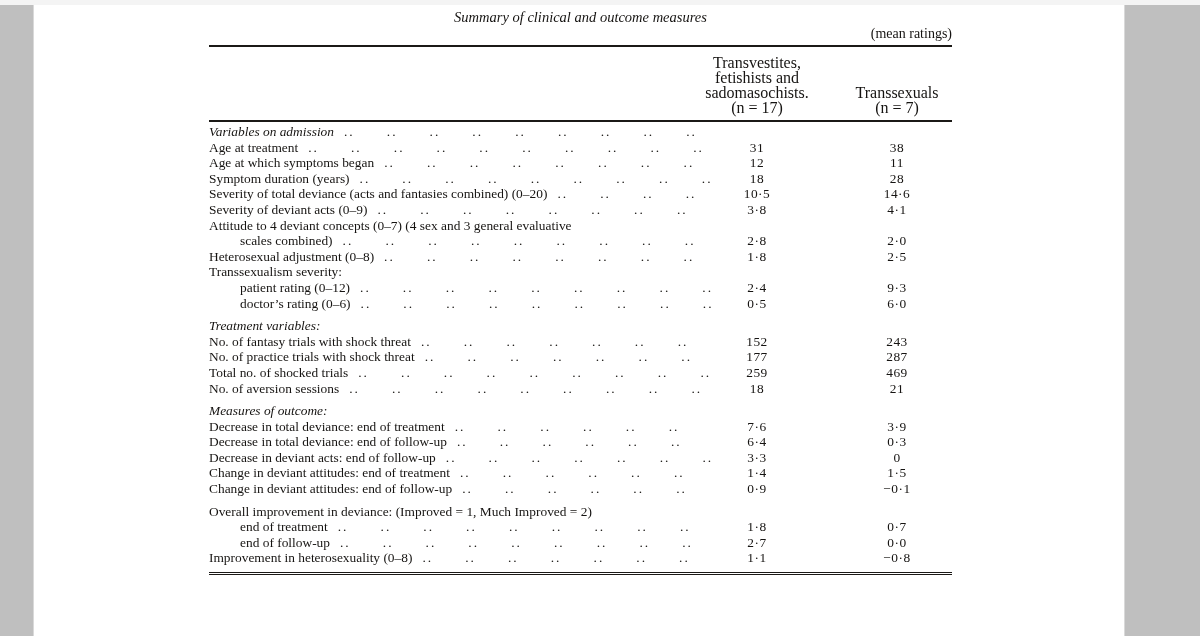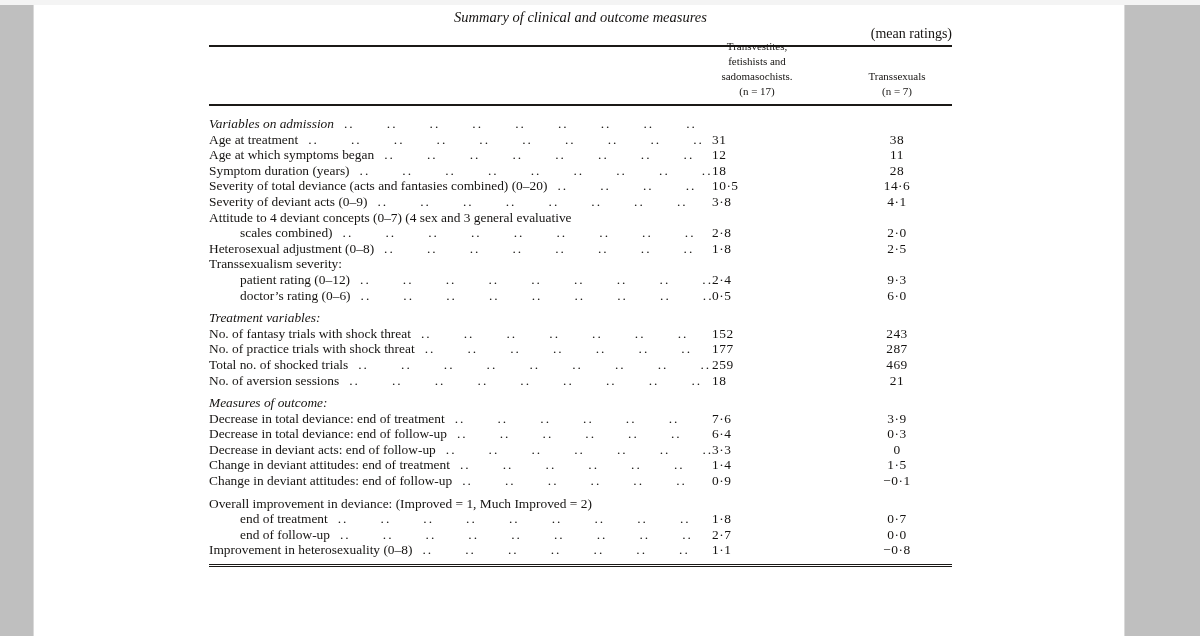--- a/index.html
+++ b/index.html
@@ -22,35 +22,35 @@
   .caption-clip span{
     display:inline-block;margin-top:-10px;font-size:13px;font-weight:bold;
     letter-spacing:3px;font-variant:small-caps;
   }
   .title{margin:10px 0 0 175px;width:743px;text-align:center;font-style:italic;font-size:14.5px;line-height:15.5px;}
   .subtitle{margin:0 0 0 175px;width:743px;text-align:right;font-size:14px;line-height:15.5px;}
   .tbl{position:absolute;left:175px;top:45px;width:743px;}
   .rule{height:0;border-top:2px solid #1b1916;}
   .rule.mid{border-top-width:2px;}
   .rule.bot{border-top:3px double #1b1916;}
-  .thead{position:relative;height:57px;font-size:11px;line-height:15px;}
+  .thead{position:relative;height:73px;font-size:16px;line-height:15px;}
   .hdr{position:absolute;bottom:5px;text-align:center;}
   .hdr1{left:448px;width:200px;}
   .hdr2{left:598px;width:180px;}
-  .tbody{padding:10px 0 6px 0;font-size:13.4px;}
+  .tbody{padding:2px 0 6px 0;font-size:13.4px;}
   .row{display:flex;align-items:baseline;line-height:15.6px;white-space:nowrap;}
   .row.gap{margin-top:7px;}
   .row.it .lab{font-style:italic;}
   .row.ind .lab{padding-left:31px;}
   .lab{flex:0 0 auto;}
   .lead{
     flex:1 1 auto;overflow:hidden;height:15.6px;
     padding-left:10px;letter-spacing:2px;color:#1b1916;
   }
-  .v1{flex:0 0 90px;text-align:left;}
+  .v1{flex:0 0 90px;text-align:center;}
   .v2{flex:0 0 110px;margin-left:40px;text-align:center;}
   .full{flex:1 1 auto;}
   .num{letter-spacing:0.5px;}
 </style>
 </head>
 <body>
 
 <div class="top-strip"></div>
 
 <div class="page">

